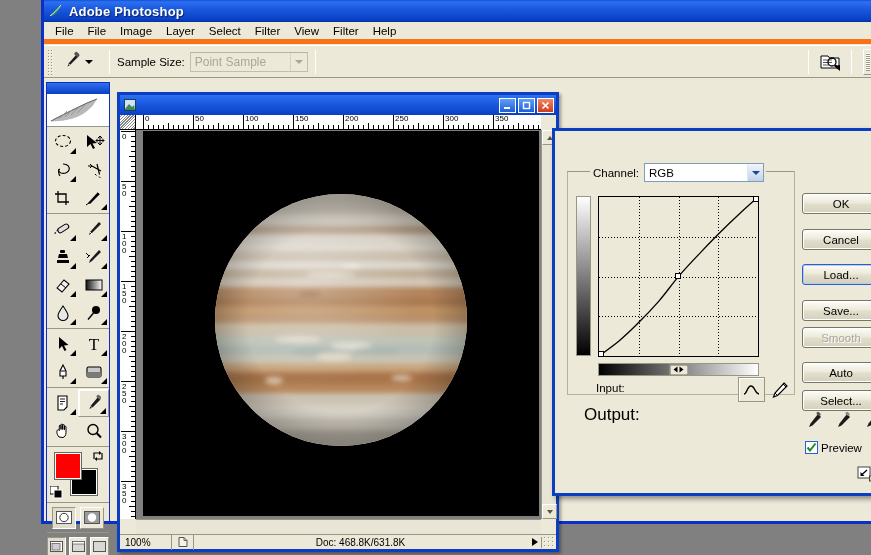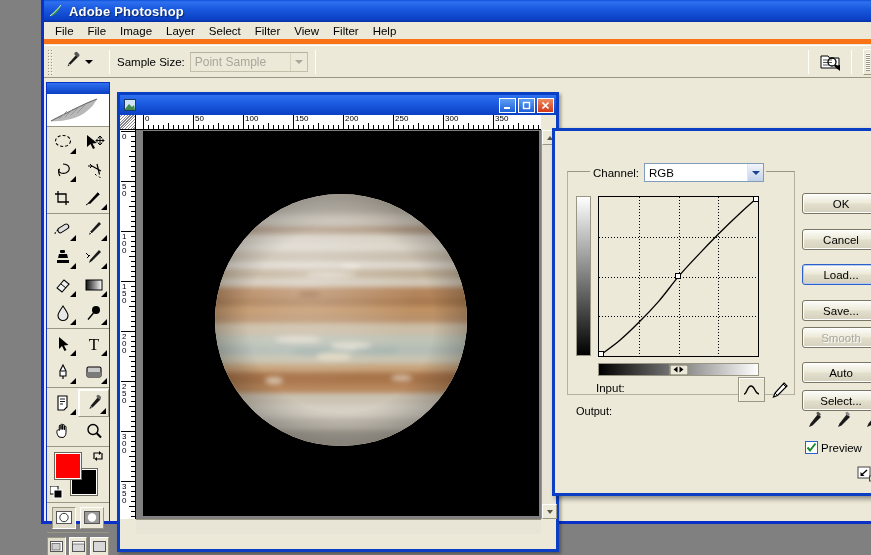--- a/index.html
+++ b/index.html
@@ -385,21 +385,21 @@
   #cv-grad-toggle {
     position:absolute; left:50%; top:50%; transform:translate(-50%,-50%);
     width:19px;height:11px; background:#ece9d8;
     border:1px solid #6b6859;
     display:flex;align-items:center;justify-content:center;gap:1.5px;
   }
   .tgl-l { width:0;height:0;border-top:3.5px solid transparent;border-bottom:3.5px solid transparent;border-right:4px solid #000;}
   .tgl-r { width:0;height:0;border-top:3.5px solid transparent;border-bottom:3.5px solid transparent;border-left:4px solid #000;}
 
   #cv-input-label { position:absolute; left:28px; top:210px; font-size:11.5px;}
-  #cv-output-label{ position:absolute; left:8px; top:233px; font-size:11px;}
+  #cv-output-label{ position:absolute; left:16px; top:233px; font-size:17px;}
 
   #cv-curvetool {
     position:absolute; left:170px; top:205px; width:27px; height:25px;
     background:#ece9d8;
     border:1px solid #9a9684;
     box-shadow: inset 1px 1px 0 #fff;
     display:flex;align-items:center;justify-content:center;
   }
   #cv-penciltool {
     position:absolute; left:200px; top:206px; width:24px; height:24px;
@@ -1015,20 +1015,36 @@
     <div id="sb-v">
       <div class="sb-btn">
           <i class="sb-arrow sb-up"></i>
         </div>
       <div class="sb-btn">
           <i class="sb-arrow sb-down"></i>
         </div>
     </div>
     <div id="sb-h"></div>
 
+    <div id="doc-status">
+      <div id="status-zoom">100%</div>
+      <div id="status-thumb">
+        <svg width="12" height="12" viewBox="0 0 12 12" class="tool-svg">
+          <path d="M2 1.5 h5 l3 3 v6 h-8 z" fill="#f5f3e8" stroke="#555" stroke-width="1"></path>
+          <path d="M7 1.5 v3 h3" fill="none" stroke="#555" stroke-width=".9"></path>
+        </svg>
+      </div>
+      <div id="status-doc">Doc: 468.8K/631.8K</div>
+      <div id="status-tri">
+        <svg width="8" height="10" viewBox="0 0 8 10">
+            <path d="M1 1 L7 5 L1 9 Z" fill="#000"></path>
+          </svg>
+      </div>
+      <div id="status-grip"></div>
+    </div>
   </div>
 
   <div id="curves-dialog">
 
     <div id="cv-body">
       <div id="cv-groupbox">
         <div id="cv-gradient-v"></div>
         <div id="cv-graph">
             <div class="grid-v" style="left: 40px;"></div>
             <div class="grid-h" style="top: 40px;"></div>

